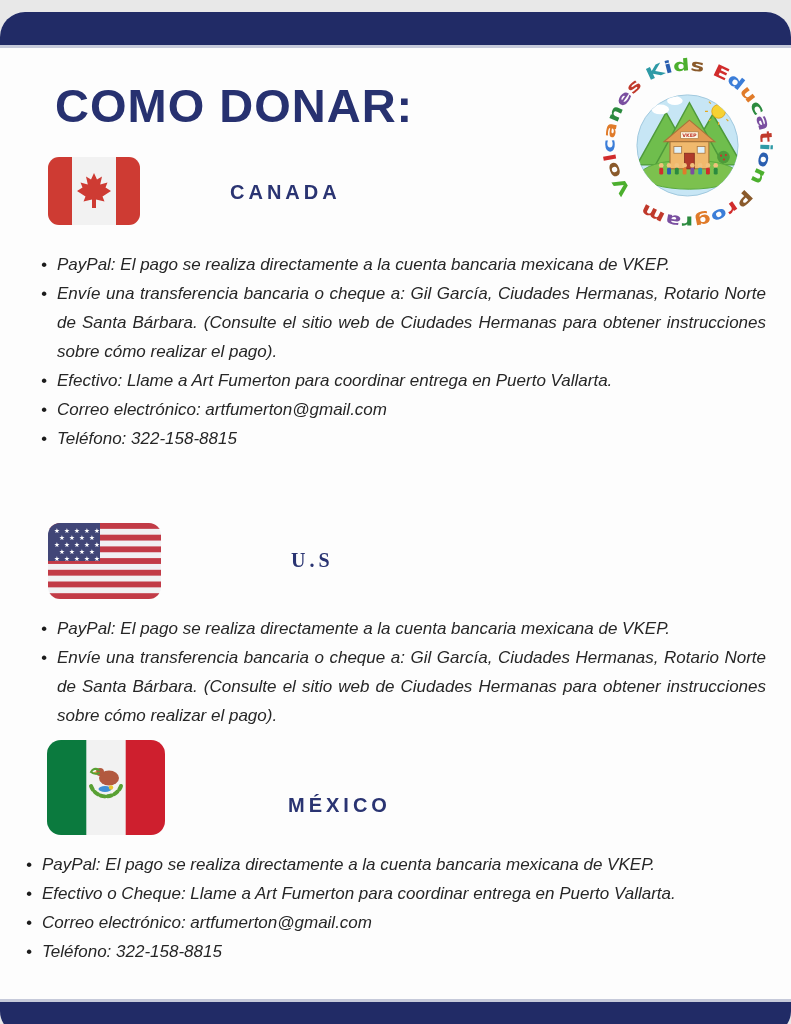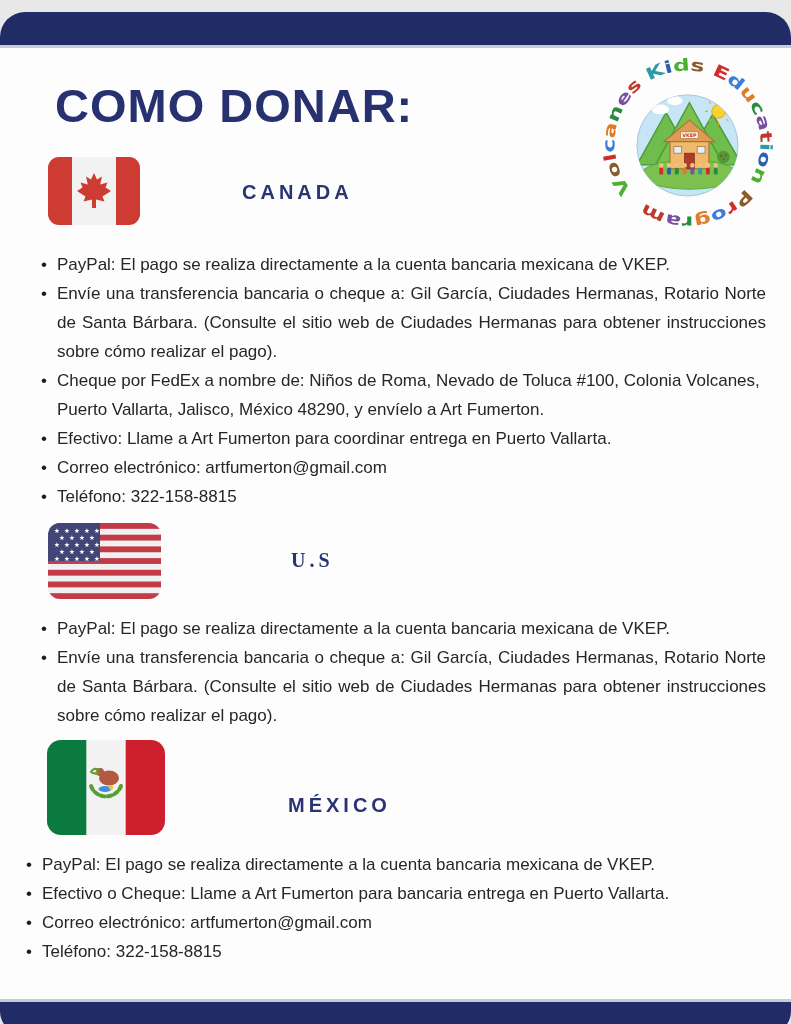--- a/index.html
+++ b/index.html
@@ -33,30 +33,30 @@
   .flag { position: absolute; }
   .flag-canada { left: 48px; top: 145px; }
   .flag-us     { left: 48px; top: 511px; }
   .flag-mexico { left: 47px; top: 728px; }
 
   .section-label {
     position: absolute;
     font-size: 20px; font-weight: bold; letter-spacing: 4px;
     color: #2a3472;
   }
-  .label-canada { left: 242px; top: 169px; }
+  .label-canada { left: 230px; top: 169px; }
   .label-us     { left: 291px; top: 537px; font-family: Liberation Serif, serif; }
   .label-mexico { left: 288px; top: 782px; }
 
   ul.bullets {
     position: absolute;
     list-style: none;
     font-size: 17px; line-height: 29px; color: #262626;
   }
-  ul.bullets li { position: relative; padding-left: 17px; }
+  ul.bullets li { position: relative; padding-left: 17px; font-style: italic; }
   ul.bullets li::before {
     content: "\2022";
     position: absolute; left: 1px; top: 0;
     color: #1c1c1c;
   }
   ul.bullets li.justify { text-align: justify; }
   .list-canada { left: 40px; top: 238px; width: 726px; }
   .list-us     { left: 40px; top: 602px; width: 726px; }
   .list-mexico { left: 25px; top: 838px; width: 741px; }
 </style>
@@ -160,21 +160,20 @@
         <rect x="0" y="0" width="24" height="68" fill="#ce3b33"></rect>
         <rect x="68" y="0" width="24" height="68" fill="#ce3b33"></rect>
         <path transform="translate(46,33)" fill="#ce3b33" d="M0,-17 L3,-10.5 L8,-13.5 L6.2,-5.5 L13.5,-7.5 L11.5,-2.5 L17,1 L8.5,6.5 L10.5,11.5 L2,9.5 L2,18 L-2,18 L-2,9.5 L-10.5,11.5 L-8.5,6.5 L-17,1 L-11.5,-2.5 L-13.5,-7.5 L-6.2,-5.5 L-8,-13.5 L-3,-10.5 Z"></path>
       </g>
     </svg>
   </div>
   <div class="section-label label-canada">CANADA</div>
   <ul class="bullets list-canada">
     <li>PayPal: El pago se realiza directamente a la cuenta bancaria mexicana de VKEP.</li>
     <li class="justify">Envíe una transferencia bancaria o cheque a: Gil García, Ciudades Hermanas, Rotario Norte de Santa Bárbara. (Consulte el sitio web de Ciudades Hermanas para obtener instrucciones sobre cómo realizar el pago).</li>
-    <li>Cheque por FedEx a nombre de: Niños de Roma, Nevado de Toluca #100, Colonia Volcanes, Puerto Vallarta, Jalisco, México 48290, y envíelo a Art Fumerton.</li>
     <li>Efectivo: Llame a Art Fumerton para coordinar entrega en Puerto Vallarta.</li>
     <li>Correo electrónico: artfumerton@gmail.com</li>
     <li>Teléfono: 322-158-8815</li>
   </ul>
 
   <div class="flag flag-us">
     <svg width="113" height="76" viewBox="0 0 113 76">
       <defs>
           <clipPath id="usClip">
             <rect width="113" height="76" rx="12"></rect>
@@ -246,21 +245,21 @@
           <path d="M52,30 q-5,-3 -8,2 q4,3 8,1" fill="none" stroke="#58a033" stroke-width="2" stroke-linecap="round"></path>
           <ellipse cx="58" cy="49" rx="6.5" ry="3" fill="#3f8fd6"></ellipse>
           <circle cx="64" cy="47.5" r="2.2" fill="#ecc52e"></circle>
         </g>
       </g>
     </svg>
   </div>
   <div class="section-label label-mexico">MÉXICO</div>
   <ul class="bullets list-mexico">
     <li>PayPal: El pago se realiza directamente a la cuenta bancaria mexicana de VKEP.</li>
-    <li>Efectivo o Cheque: Llame a Art Fumerton para bancaria entrega en Puerto Vallarta.</li>
+    <li>Efectivo o Cheque: Llame a Art Fumerton para coordinar entrega en Puerto Vallarta.</li>
     <li>Correo electrónico: artfumerton@gmail.com</li>
     <li>Teléfono: 322-158-8815</li>
   </ul>
 
   <div class="hairline bottom"></div>
   <div class="bar bottom"></div>
 
 </div>
 
 </body></html>

